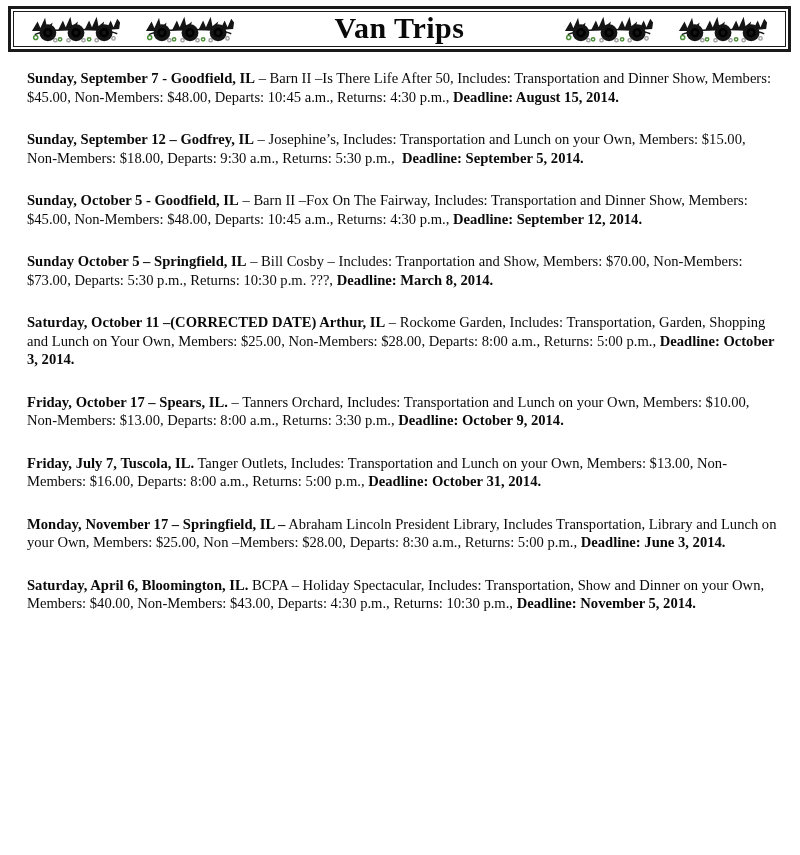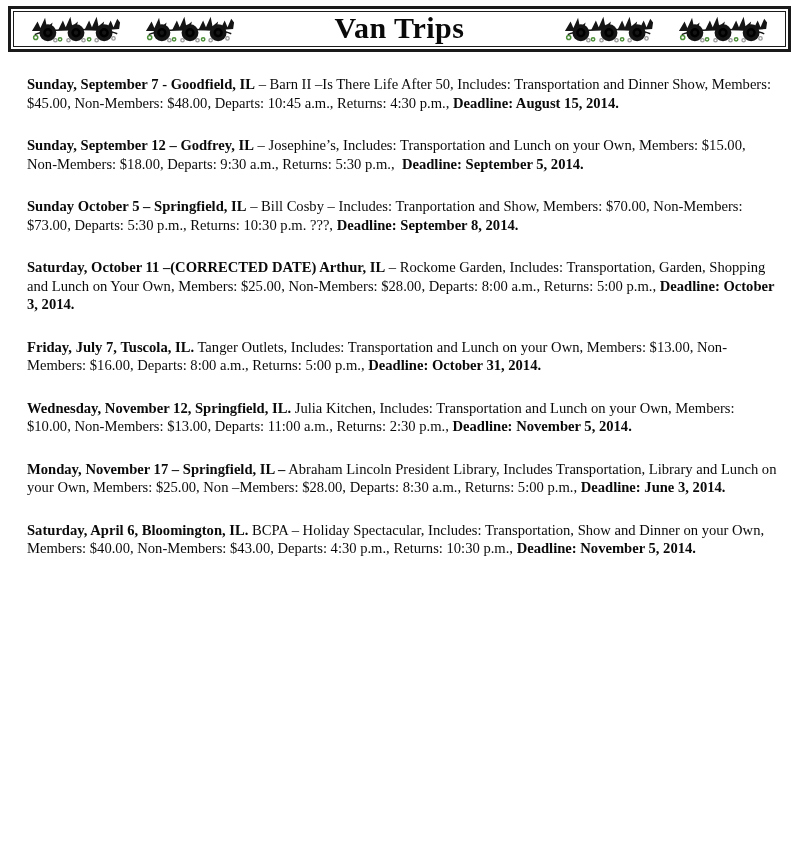--- a/index.html
+++ b/index.html
@@ -35,21 +35,21 @@
     font-size: 30px;
     font-weight: bold;
     letter-spacing: 0.5px;
     white-space: nowrap;
     margin: 0 8px;
     transform: translateY(-1px);
   }
   .garland { width: 96px; height: 30px; display: block; }
   
   .trips {
-    margin: 23px 23px 0 27px;
+    margin: 17px 23px 0 27px;
   }
   .trip {
     margin: 0 0 24px 0;
     font-size: 14.6px;
     line-height: 18.5px;
     text-align: left;
   }
   .trip b { font-weight: bold; }
 </style>
 </head>
@@ -112,21 +112,22 @@
         <svg class="garland">
             <use href="#rose-garland"></use>
           </svg>
       </div>
     </div>
   </div>
 
   <main class="trips">
     <p class="trip"><b>Sunday, September 7 - Goodfield, IL</b><span> – Barn II –Is There Life After 50, Includes: Transportation and Dinner Show, Members: $45.00, Non-Members: $48.00, Departs: 10:45 a.m., Returns: 4:30 p.m., </span><b>Deadline: August 15, 2014.</b></p>
     <p class="trip"><b>Sunday, September 12 – Godfrey, IL</b><span> – Josephine’s, Includes: Transportation and Lunch on your Own, Members: $15.00, Non-Members: $18.00, Departs: 9:30 a.m., Returns: 5:30 p.m., &nbsp;</span><b>Deadline: September 5, 2014.</b></p>
-    <p class="trip"><b>Sunday October 5 – Springfield, IL</b><span> – Bill Cosby – Includes: Tranportation and Show, Members: $70.00, Non-Members: $73.00, Departs: 5:30 p.m., Returns: 10:30 p.m. ???, </span><b>Deadline: September 8, 2014.</b></p>
+    <p class="trip"><b>Sunday, October 5 - Goodfield, IL</b><span> – Barn II –Fox On The Fairway, Includes: Transportation and Dinner Show, Members: $45.00, Non-Members: $48.00, Departs: 10:45 a.m., Returns: 4:30 p.m., </span><b>Deadline: September 12, 2014.</b></p>
+    <p class="trip"><b>Sunday October 5 – Springfield, IL</b><span> – Bill Cosby – Includes: Tranportation and Show, Members: $70.00, Non-Members: $73.00, Departs: 5:30 p.m., Returns: 10:30 p.m. ???, </span><b>Deadline: March 8, 2014.</b></p>
     <p class="trip"><b>Saturday, October 11 –(CORRECTED DATE) Arthur, IL</b><span> – Rockome Garden, Includes: Transportation, Garden, Shopping and Lunch on Your Own, Members: $25.00, Non-Members: $28.00, Departs: 8:00 a.m., Returns: 5:00 p.m., </span><b>Deadline: October 3, 2014.</b></p>
+    <p class="trip"><b>Friday, October 17 – Spears, IL.</b><span> – Tanners Orchard, Includes: Transportation and Lunch on your Own, Members: $10.00, Non-Members: $13.00, Departs: 8:00 a.m., Returns: 3:30 p.m., </span><b>Deadline: October 9, 2014.</b></p>
     <p class="trip"><b>Friday, July 7, Tuscola, IL.</b><span> Tanger Outlets, Includes: Transportation and Lunch on your Own, Members: $13.00, Non-Members: $16.00, Departs: 8:00 a.m., Returns: 5:00 p.m., </span><b>Deadline: October 31, 2014.</b></p>
-    <p class="trip"><b>Wednesday, November 12, Springfield, IL.</b><span> Julia Kitchen, Includes: Transportation and Lunch on your Own, Members: $10.00, Non-Members: $13.00, Departs: 11:00 a.m., Returns: 2:30 p.m., </span><b>Deadline: November 5, 2014.</b></p>
     <p class="trip"><b>Monday, November 17 – Springfield, IL –</b><span> Abraham Lincoln President Library, Includes Transportation, Library and Lunch on your Own, Members: $25.00, Non –Members: $28.00, Departs: 8:30 a.m., Returns: 5:00 p.m., </span><b>Deadline: June 3, 2014.</b></p>
     <p class="trip"><b>Saturday, April 6, Bloomington, IL.</b><span> BCPA – Holiday Spectacular, Includes: Transportation, Show and Dinner on your Own, Members: $40.00, Non-Members: $43.00, Departs: 4:30 p.m., Returns: 10:30 p.m., </span><b>Deadline: November 5, 2014.</b></p>
   </main>
 
 </div>
 
 </body></html>

